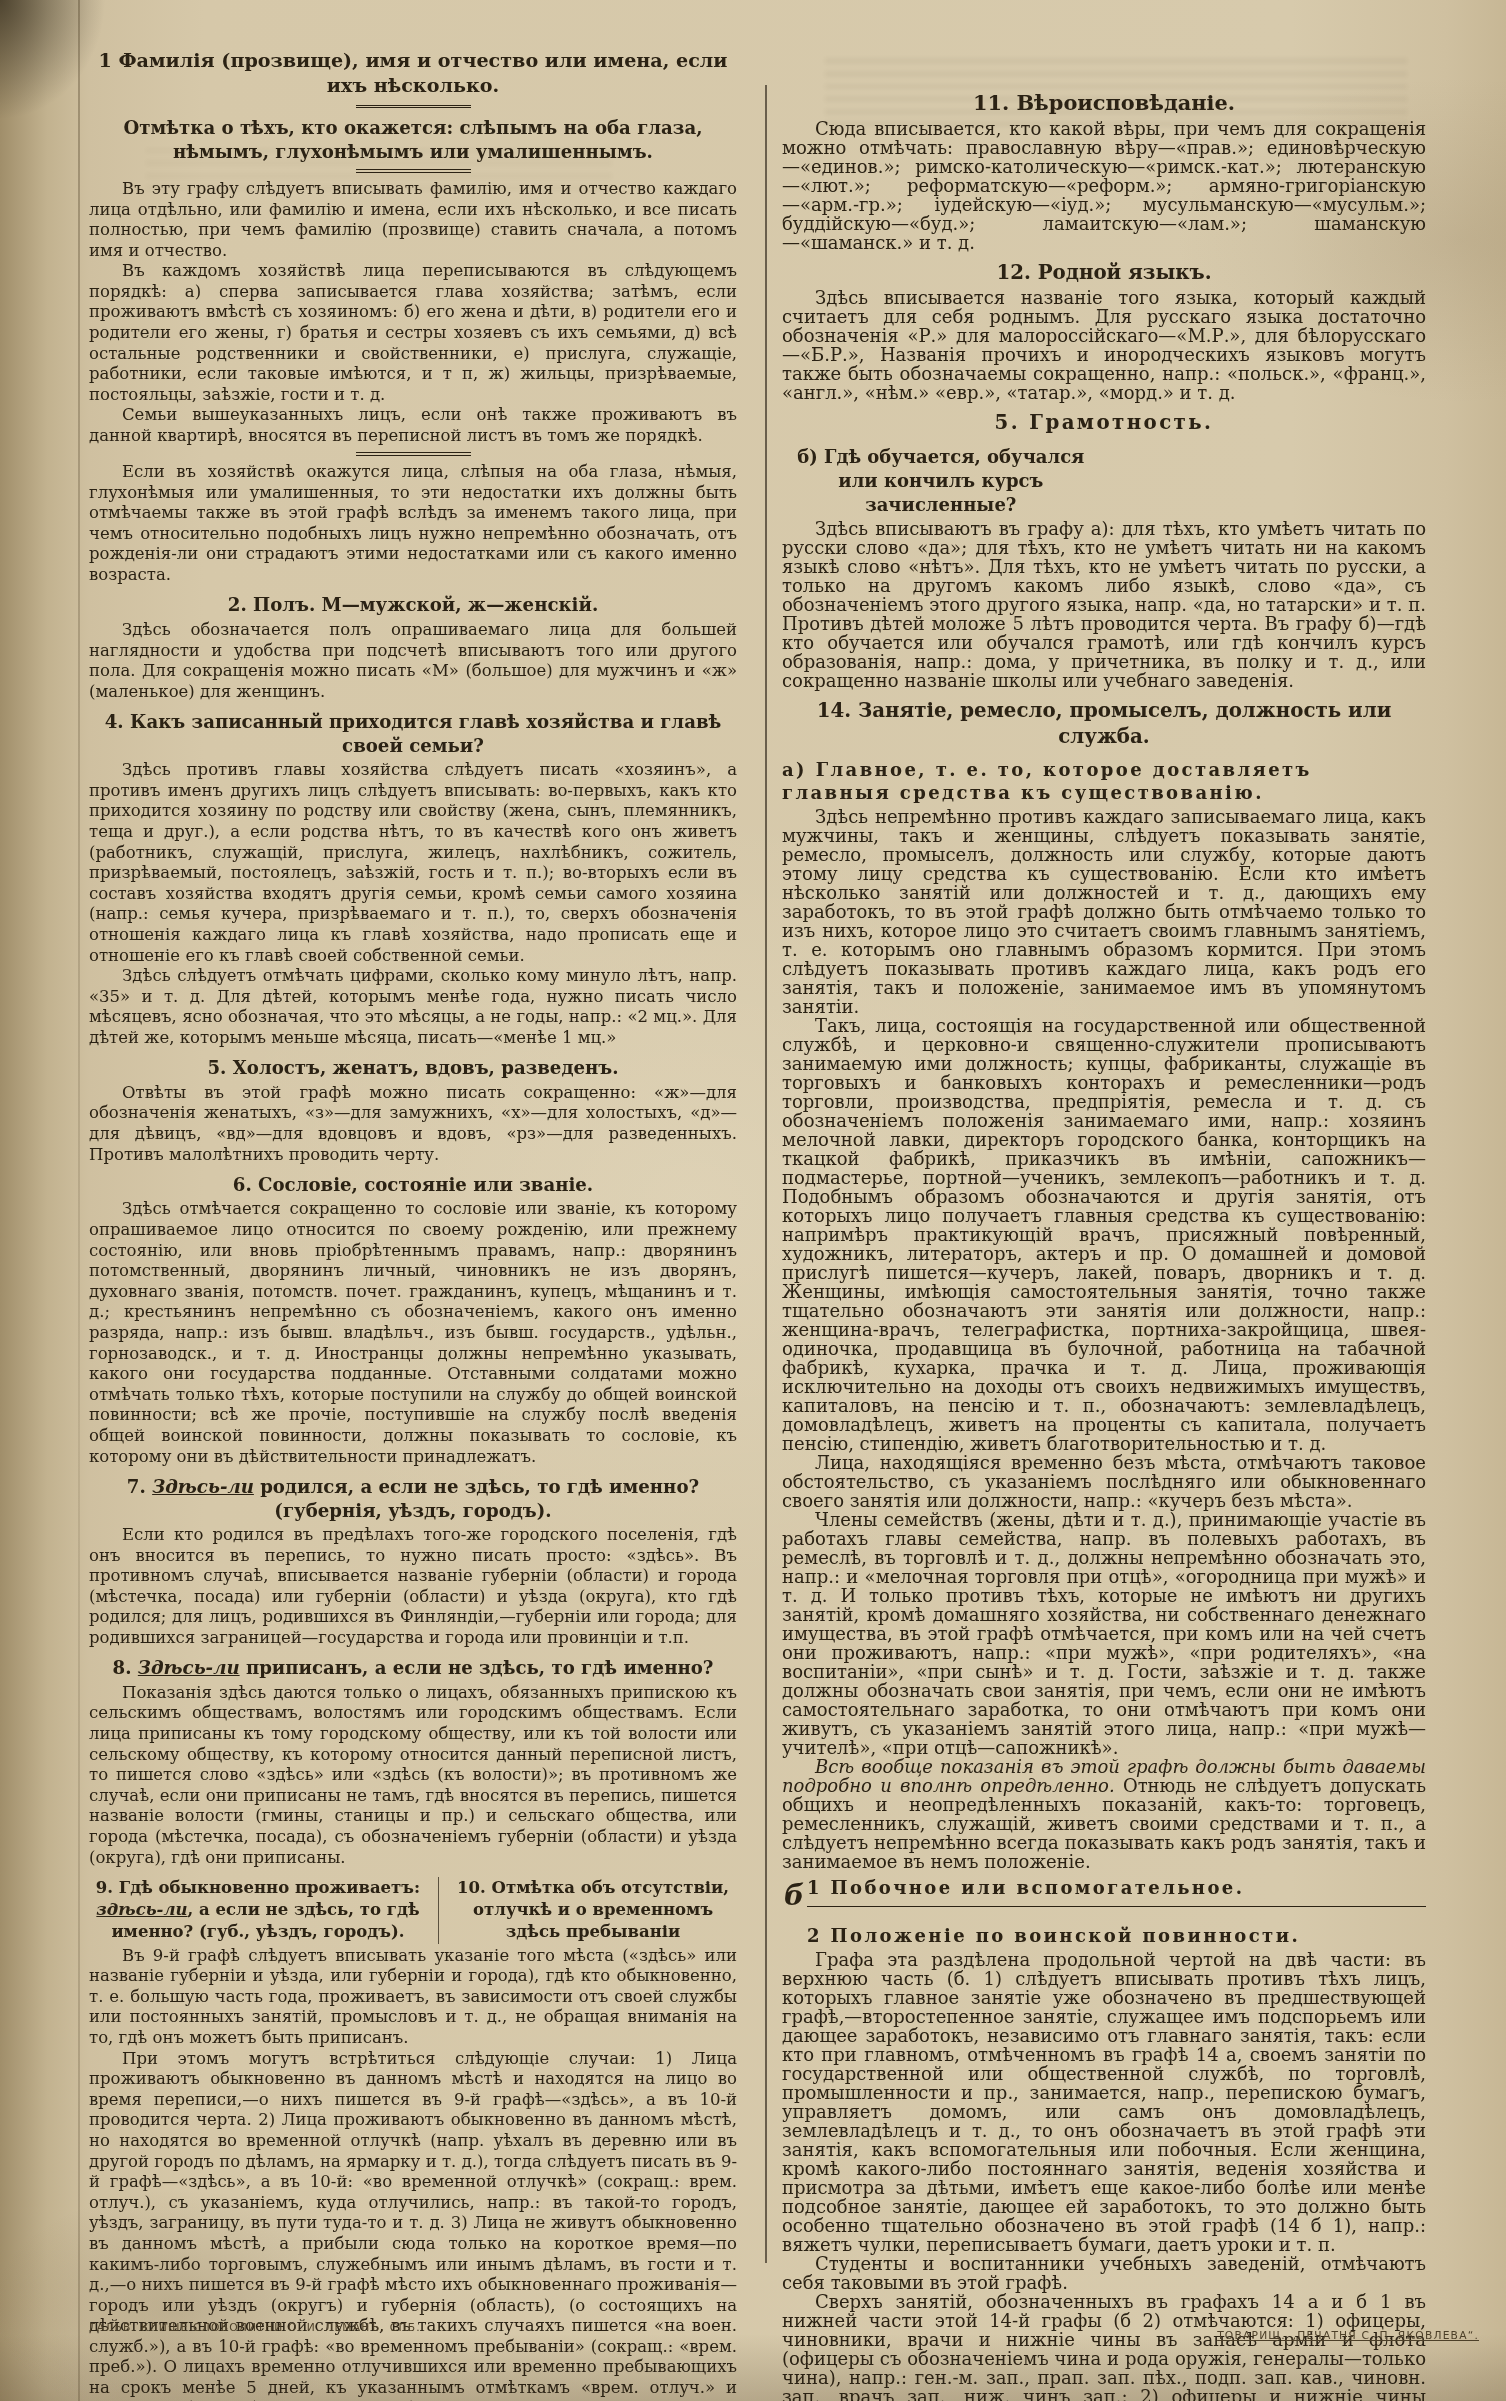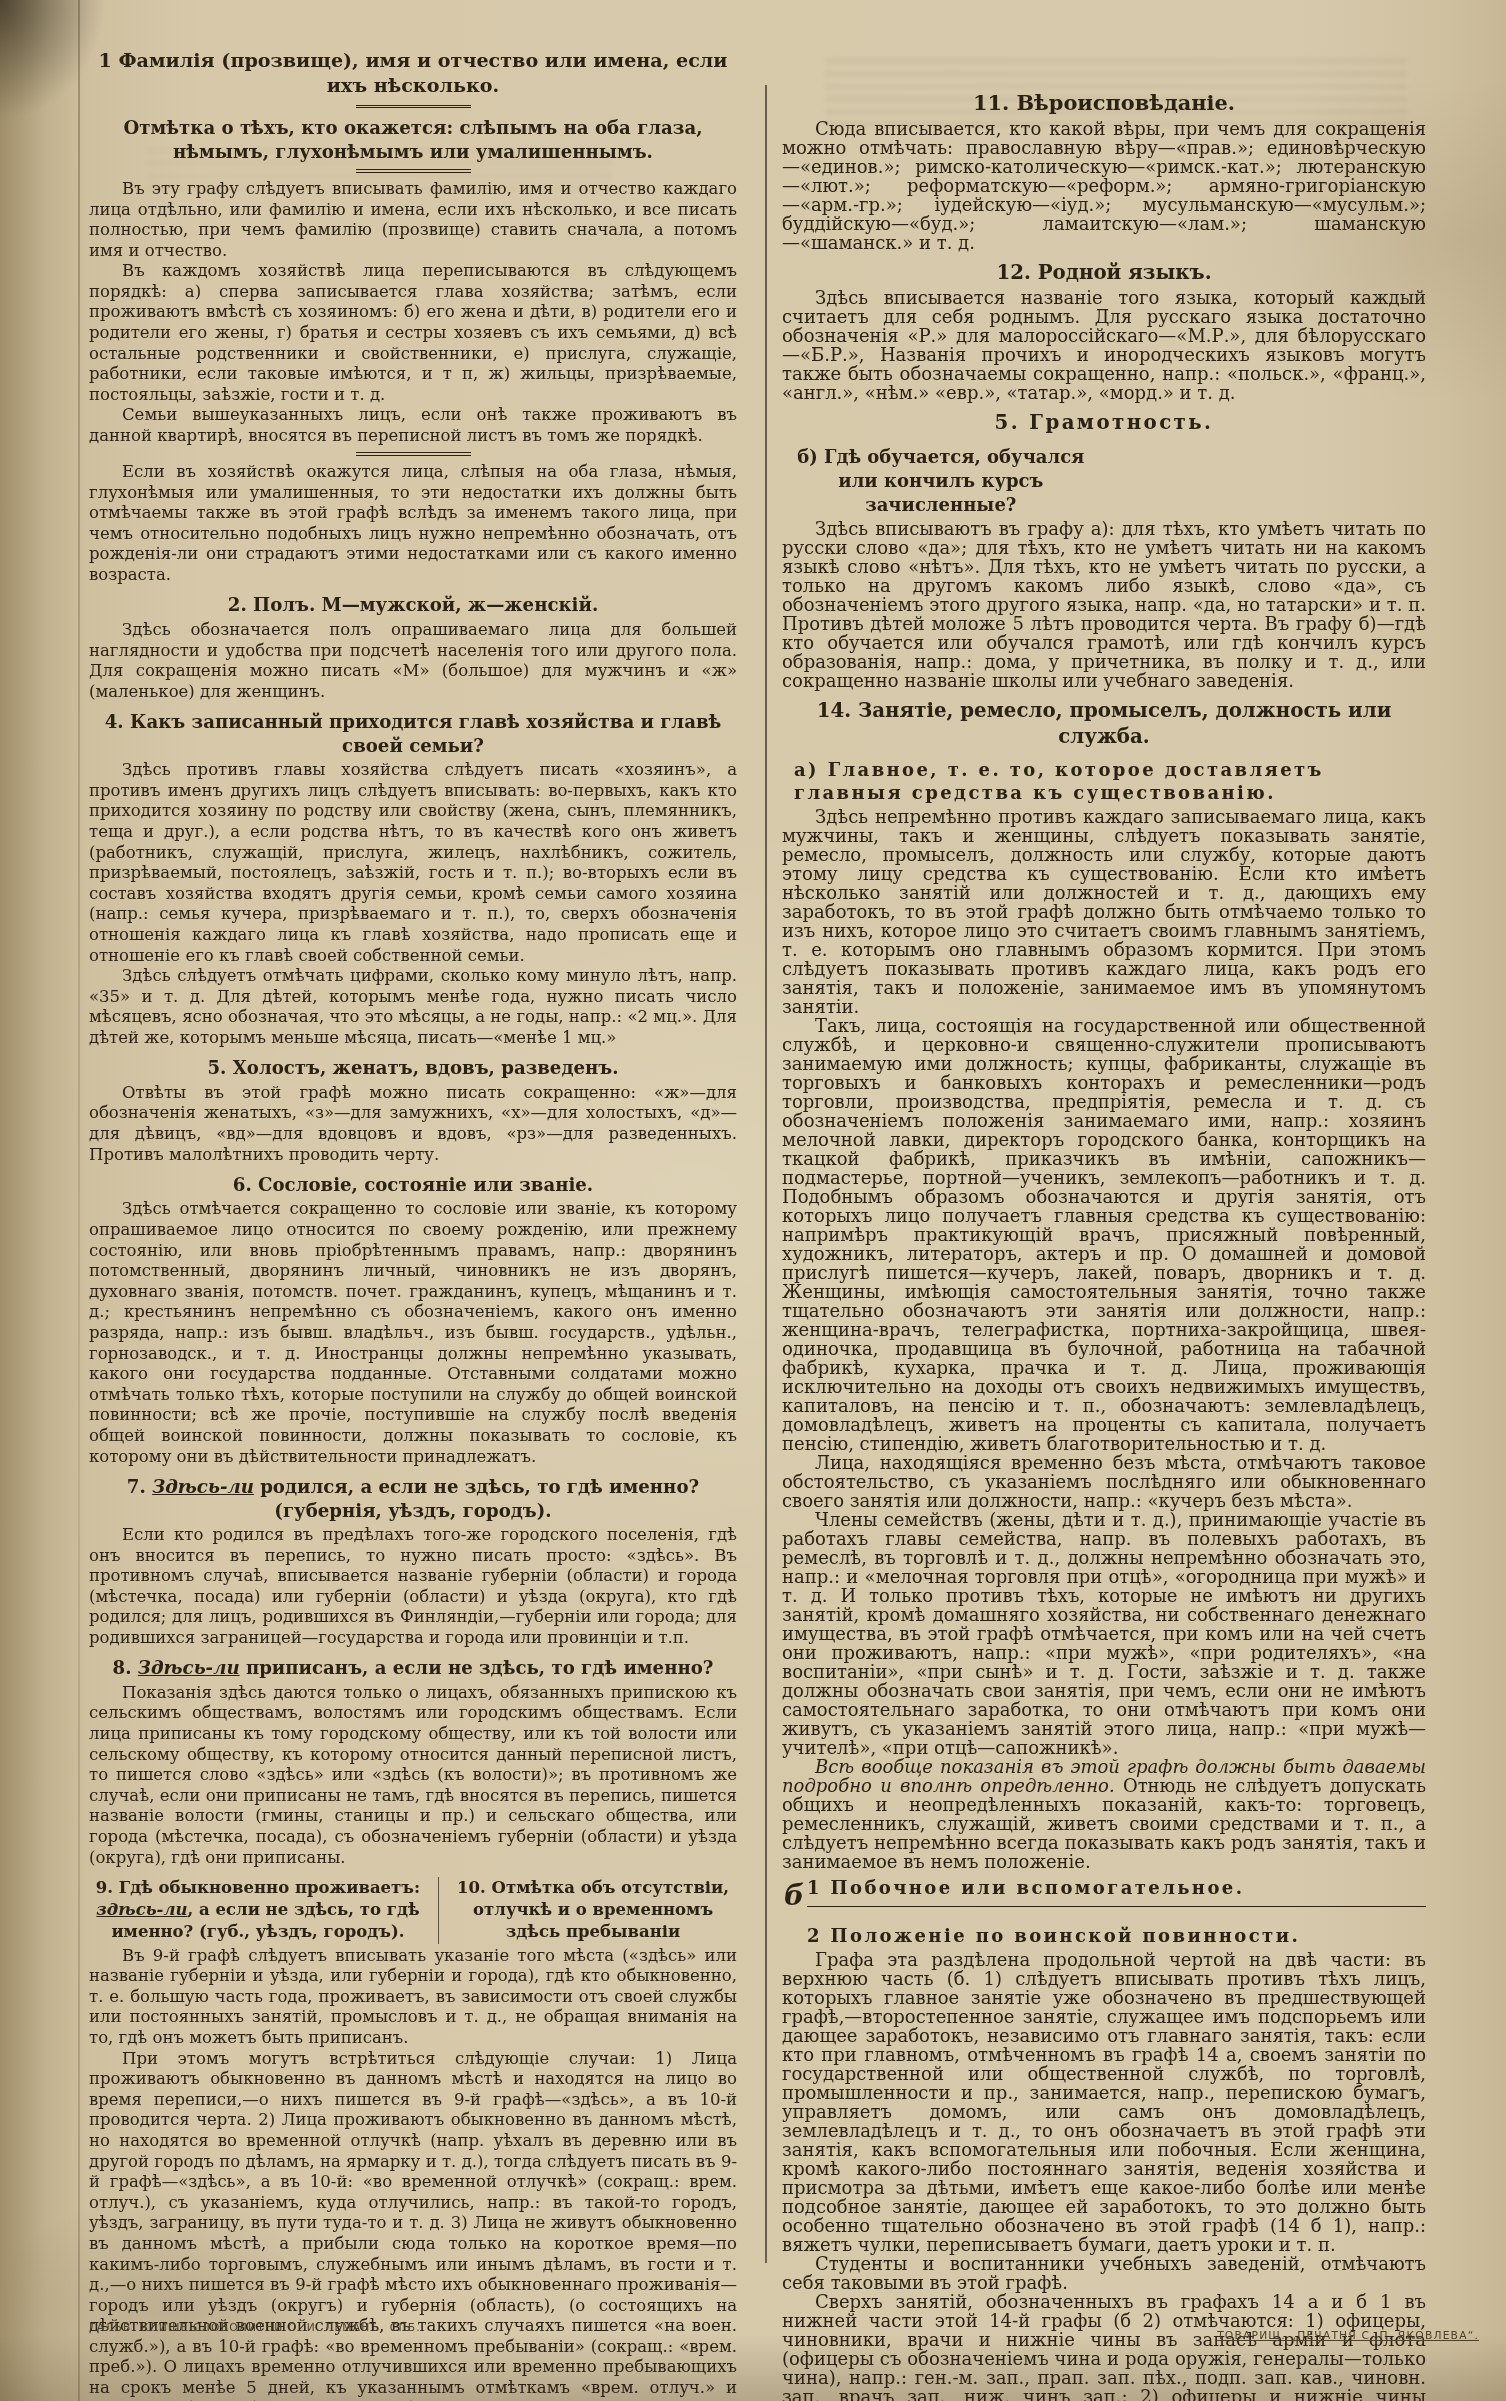--- a/index.html
+++ b/index.html
@@ -63,21 +63,21 @@
   <div class="sep"></div>
   <div class="h-sec">Отмѣтка о тѣхъ, кто окажется: слѣпымъ на оба глаза, нѣмымъ, глухонѣмымъ или умалишеннымъ.</div>
   <div class="sep"></div>
   <p>Въ эту графу слѣдуетъ вписывать фамилію, имя и отчество каждаго лица отдѣльно, или фамилію и имена, если ихъ нѣсколько, и все писать полностью, при чемъ фамилію (прозвище) ставить сначала, а потомъ имя и отчество.</p>
   <p>Въ каждомъ хозяйствѣ лица переписываются въ слѣдующемъ порядкѣ: а) сперва записывается глава хозяйства; затѣмъ, если проживаютъ вмѣстѣ съ хозяиномъ: б) его жена и дѣти, в) родители его и родители его жены, г) братья и сестры хозяевъ съ ихъ семьями, д) всѣ остальные родственники и свойственники, е) прислуга, служащіе, работники, если таковые имѣются, и т п, ж) жильцы, призрѣваемые, постояльцы, заѣзжіе, гости и т. д.</p>
   <p>Семьи вышеуказанныхъ лицъ, если онѣ также проживаютъ въ данной квартирѣ, вносятся въ переписной листъ въ томъ же порядкѣ.</p>
   <div class="sep"></div>
   <p>Если въ хозяйствѣ окажутся лица, слѣпыя на оба глаза, нѣмыя, глухонѣмыя или умалишенныя, то эти недостатки ихъ должны быть отмѣчаемы также въ этой графѣ вслѣдъ за именемъ такого лица, при чемъ относительно подобныхъ лицъ нужно непремѣнно обозначать, отъ рожденія-ли они страдаютъ этими недостатками или съ какого именно возраста.</p>
 
   <div class="h-sec">2. Полъ. М—мужской, ж—женскій.</div>
-  <p>Здѣсь обозначается полъ опрашиваемаго лица для большей наглядности и удобства при подсчетѣ населенія того или другого пола. Для сокращенія можно писать «М» (большое) для мужчинъ и «ж» (маленькое) для женщинъ.</p>
+  <p>Здѣсь обозначается полъ опрашиваемаго лица для большей наглядности и удобства при подсчетѣ вписываютъ того или другого пола. Для сокращенія можно писать «М» (большое) для мужчинъ и «ж» (маленькое) для женщинъ.</p>
 
   <div class="h-sec">4. Какъ записанный приходится главѣ хозяйства и главѣ своей семьи?</div>
   <p>Здѣсь противъ главы хозяйства слѣдуетъ писать «хозяинъ», а противъ именъ другихъ лицъ слѣдуетъ вписывать: во-первыхъ, какъ кто приходится хозяину по родству или свойству (жена, сынъ, племянникъ, теща и друг.), а если родства нѣтъ, то въ качествѣ кого онъ живетъ (работникъ, служащій, прислуга, жилецъ, нахлѣбникъ, сожитель, призрѣваемый, постоялецъ, заѣзжій, гость и т. п.); во-вторыхъ если въ составъ хозяйства входятъ другія семьи, кромѣ семьи самого хозяина (напр.: семья кучера, призрѣваемаго и т. п.), то, сверхъ обозначенія отношенія каждаго лица къ главѣ хозяйства, надо прописать еще и отношеніе его къ главѣ своей собственной семьи.</p>
 
   <p>Здѣсь слѣдуетъ отмѣчать цифрами, сколько кому минуло лѣтъ, напр. «35» и т. д. Для дѣтей, которымъ менѣе года, нужно писать число мѣсяцевъ, ясно обозначая, что это мѣсяцы, а не годы, напр.: «2 мц.». Для дѣтей же, которымъ меньше мѣсяца, писать—«менѣе 1 мц.»</p>
 
   <div class="h-sec">5. Холостъ, женатъ, вдовъ, разведенъ.</div>
   <p>Отвѣты въ этой графѣ можно писать сокращенно: «ж»—для обозначенія женатыхъ, «з»—для замужнихъ, «х»—для холостыхъ, «д»—для дѣвицъ, «вд»—для вдовцовъ и вдовъ, «рз»—для разведенныхъ. Противъ малолѣтнихъ проводить черту.</p>
 
   <div class="h-sec">6. Сословіе, состояніе или званіе.</div>
@@ -104,21 +104,21 @@
   <div class="h-sec">12. Родной языкъ.</div>
   <p>Здѣсь вписывается названіе того языка, который каждый считаетъ для себя роднымъ. Для русскаго языка достаточно обозначенія «Р.» для малороссійскаго—«М.Р.», для бѣлорусскаго—«Б.Р.», Названія прочихъ и инородческихъ языковъ могутъ также быть обозначаемы сокращенно, напр.: «польск.», «франц.», «англ.», «нѣм.» «евр.», «татар.», «морд.» и т. д.</p>
 
   <div class="h-sec sp">5. Грамотность.</div>
   <div class="two-head">
     <div class="rh">б) Гдѣ обучается, обучался или кончилъ курсъ зачисленные?</div>
   </div>
   <p>Здѣсь вписываютъ въ графу а): для тѣхъ, кто умѣетъ читать по русски слово «да»; для тѣхъ, кто не умѣетъ читать ни на какомъ языкѣ слово «нѣтъ». Для тѣхъ, кто не умѣетъ читать по русски, а только на другомъ какомъ либо языкѣ, слово «да», съ обозначеніемъ этого другого языка, напр. «да, но татарски» и т. п. Противъ дѣтей моложе 5 лѣтъ проводится черта. Въ графу б)—гдѣ кто обучается или обучался грамотѣ, или гдѣ кончилъ курсъ образованія, напр.: дома, у причетника, въ полку и т. д., или сокращенно названіе школы или учебнаго заведенія.</p>
 
   <div class="h-sec">14. Занятіе, ремесло, промыселъ, должность или служба.</div>
-  <div class="h-sec sp" style="text-align:left;font-size:1em;margin-left:12px;">а) Главное, т. е. то, которое доставляетъ главныя средства къ существованію.</div>
+  <div class="h-sec sp" style="text-align:left;font-size:1em;">а) Главное, т. е. то, которое доставляетъ главныя средства къ существованію.</div>
   <p>Здѣсь непремѣнно противъ каждаго записываемаго лица, какъ мужчины, такъ и женщины, слѣдуетъ показывать занятіе, ремесло, промыселъ, должность или службу, которые даютъ этому лицу средства къ существованію. Если кто имѣетъ нѣсколько занятій или должностей и т. д., дающихъ ему заработокъ, то въ этой графѣ должно быть отмѣчаемо только то изъ нихъ, которое лицо это считаетъ своимъ главнымъ занятіемъ, т. е. которымъ оно главнымъ образомъ кормится. При этомъ слѣдуетъ показывать противъ каждаго лица, какъ родъ его занятія, такъ и положеніе, занимаемое имъ въ упомянутомъ занятіи.</p>
   <p>Такъ, лица, состоящія на государственной или общественной службѣ, и церковно-и священно-служители прописываютъ занимаемую ими должность; купцы, фабриканты, служащіе въ торговыхъ и банковыхъ конторахъ и ремесленники—родъ торговли, производства, предпріятія, ремесла и т. д. съ обозначеніемъ положенія занимаемаго ими, напр.: хозяинъ мелочной лавки, директоръ городского банка, конторщикъ на ткацкой фабрикѣ, приказчикъ въ имѣніи, сапожникъ—подмастерье, портной—ученикъ, землекопъ—работникъ и т. д. Подобнымъ образомъ обозначаются и другія занятія, отъ которыхъ лицо получаетъ главныя средства къ существованію: напримѣръ практикующій врачъ, присяжный повѣренный, художникъ, литераторъ, актеръ и пр. О домашней и домовой прислугѣ пишется—кучеръ, лакей, поваръ, дворникъ и т. д. Женщины, имѣющія самостоятельныя занятія, точно также тщательно обозначаютъ эти занятія или должности, напр.: женщина-врачъ, телеграфистка, портниха-закройщица, швея-одиночка, продавщица въ булочной, работница на табачной фабрикѣ, кухарка, прачка и т. д. Лица, проживающія исключительно на доходы отъ своихъ недвижимыхъ имуществъ, капиталовъ, на пенсію и т. п., обозначаютъ: землевладѣлецъ, домовладѣлецъ, живетъ на проценты съ капитала, получаетъ пенсію, стипендію, живетъ благотворительностью и т. д.</p>
   <p>Лица, находящіяся временно безъ мѣста, отмѣчаютъ таковое обстоятельство, съ указаніемъ послѣдняго или обыкновеннаго своего занятія или должности, напр.: «кучеръ безъ мѣста».</p>
   <p>Члены семействъ (жены, дѣти и т. д.), принимающіе участіе въ работахъ главы семейства, напр. въ полевыхъ работахъ, въ ремеслѣ, въ торговлѣ и т. д., должны непремѣнно обозначать это, напр.: и «мелочная торговля при отцѣ», «огородница при мужѣ» и т. д. И только противъ тѣхъ, которые не имѣютъ ни другихъ занятій, кромѣ домашняго хозяйства, ни собственнаго денежнаго имущества, въ этой графѣ отмѣчается, при комъ или на чей счетъ они проживаютъ, напр.: «при мужѣ», «при родителяхъ», «на воспитаніи», «при сынѣ» и т. д. Гости, заѣзжіе и т. д. также должны обозначать свои занятія, при чемъ, если они не имѣютъ самостоятельнаго заработка, то они отмѣчаютъ при комъ они живутъ, съ указаніемъ занятій этого лица, напр.: «при мужѣ—учителѣ», «при отцѣ—сапожникѣ».</p>
   <p><span class="it">Всѣ вообще показанія въ этой графѣ должны быть даваемы подробно и вполнѣ опредѣленно.</span><span> Отнюдь не слѣдуетъ допускать общихъ и неопредѣленныхъ показаній, какъ-то: торговецъ, ремесленникъ, служащій, живетъ своими средствами и т. п., а слѣдуетъ непремѣнно всегда показывать какъ родъ занятія, такъ и занимаемое въ немъ положеніе.</span></p>
 
   <div class="b-block">
     <span class="b-letter">б</span>
     <div class="b-line1">1 Побочное или вспомогательное.</div>
     <div class="b-line2">2 Положеніе по воинской повинности.</div>

